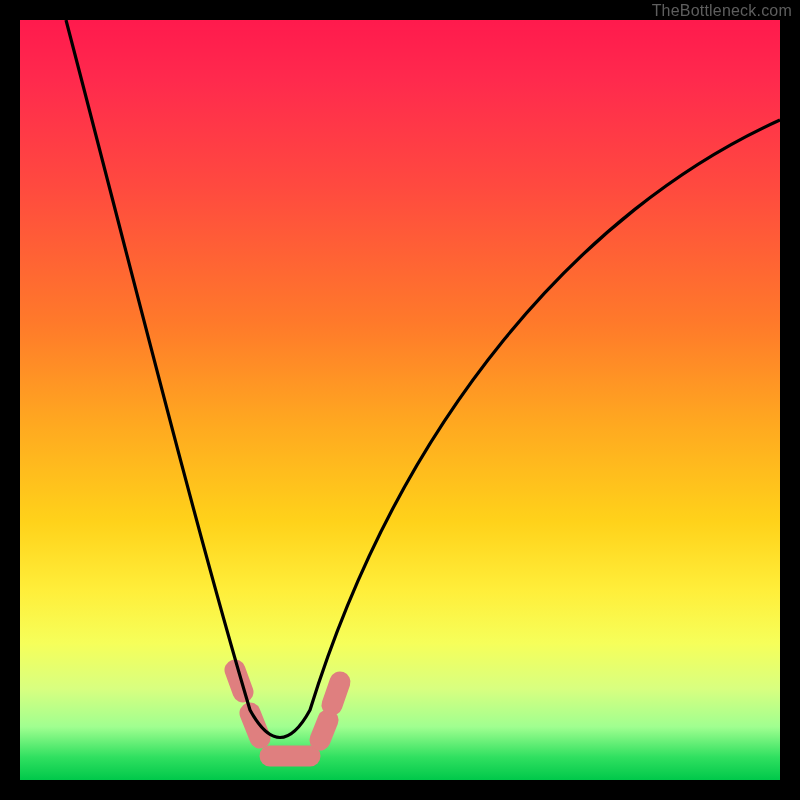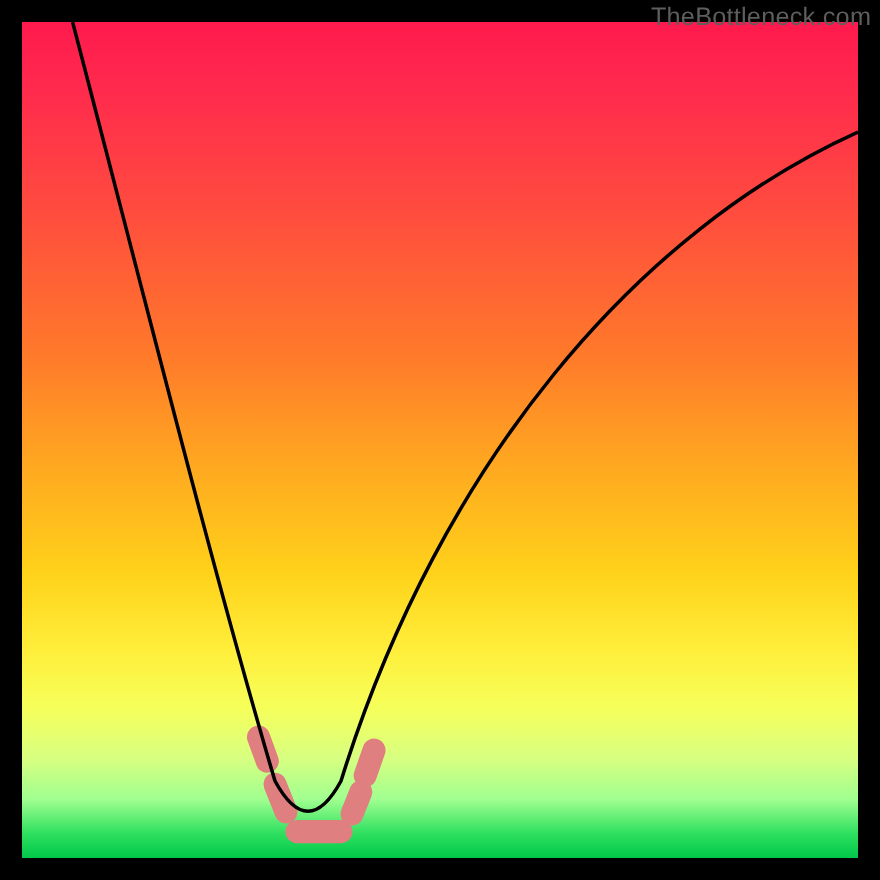--- a/index.html
+++ b/index.html
@@ -45,21 +45,21 @@
     left: 0;
     top: 0;
     width: 760px;
     height: 760px;
   }
   .watermark {
     position: absolute;
     top: 2px;
     right: 8px;
     font-family: Arial, Helvetica, sans-serif;
-    font-size: 23px;
+    font-size: 16px;
     font-weight: 500;
     color: #5e5e5e;
     letter-spacing: 0.2px;
   }
 </style>
 </head>
 <body>
 
 <div class="frame">
   <div class="plot-area">

